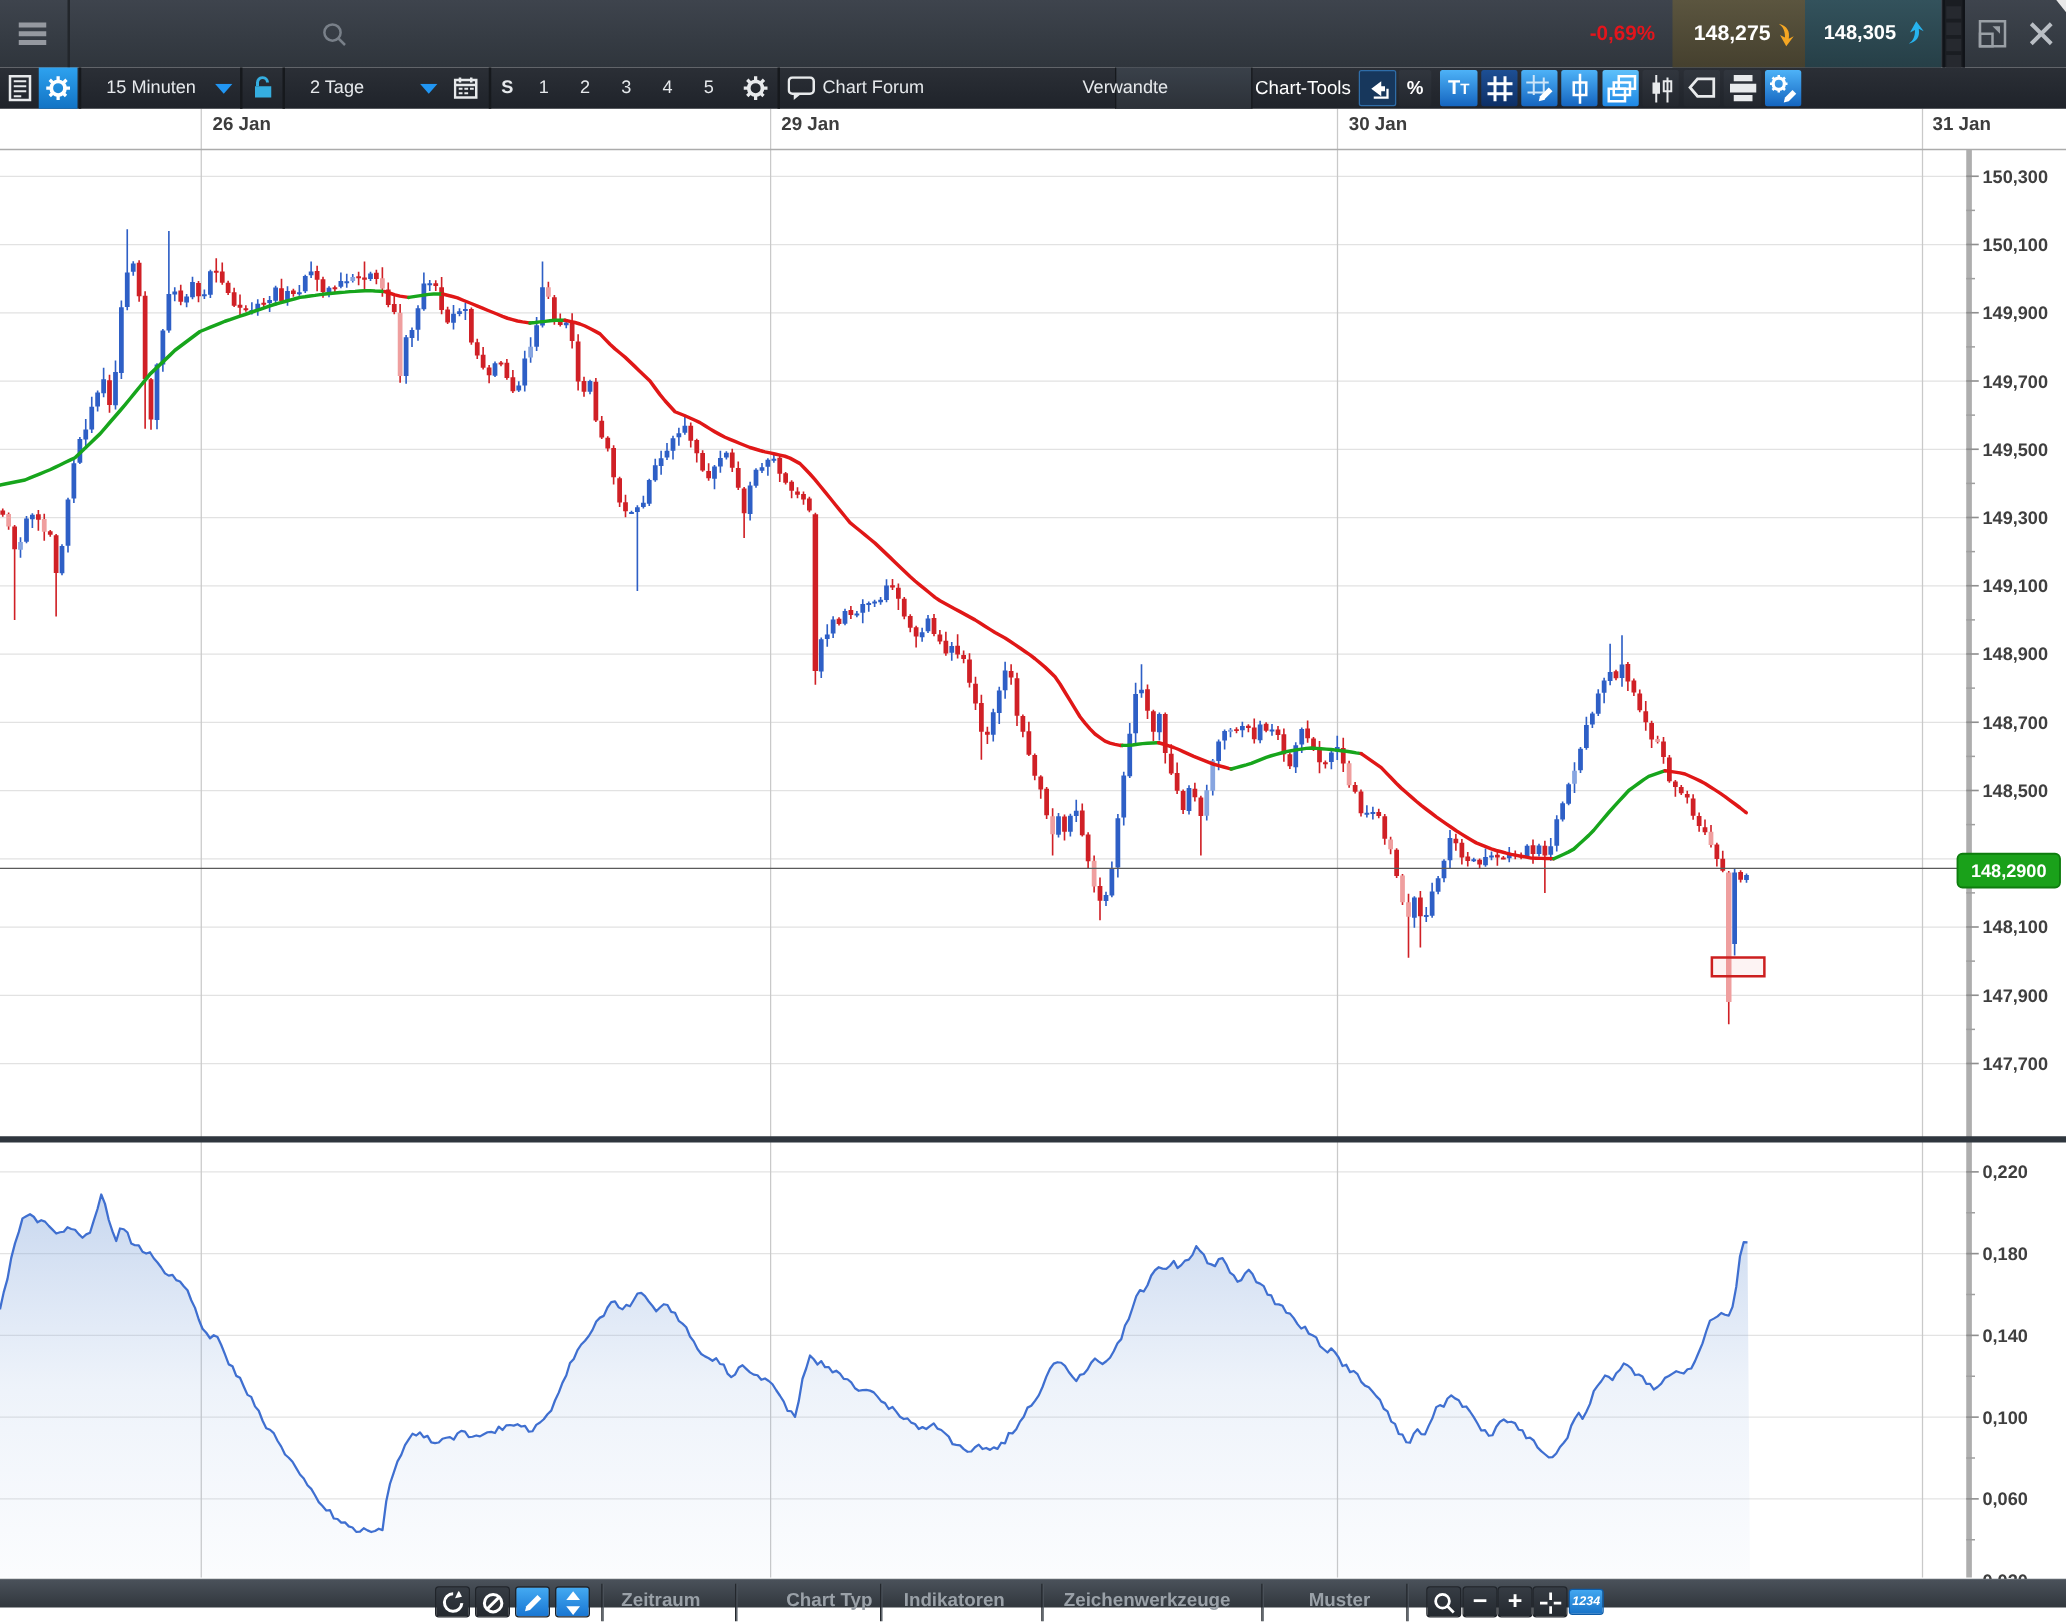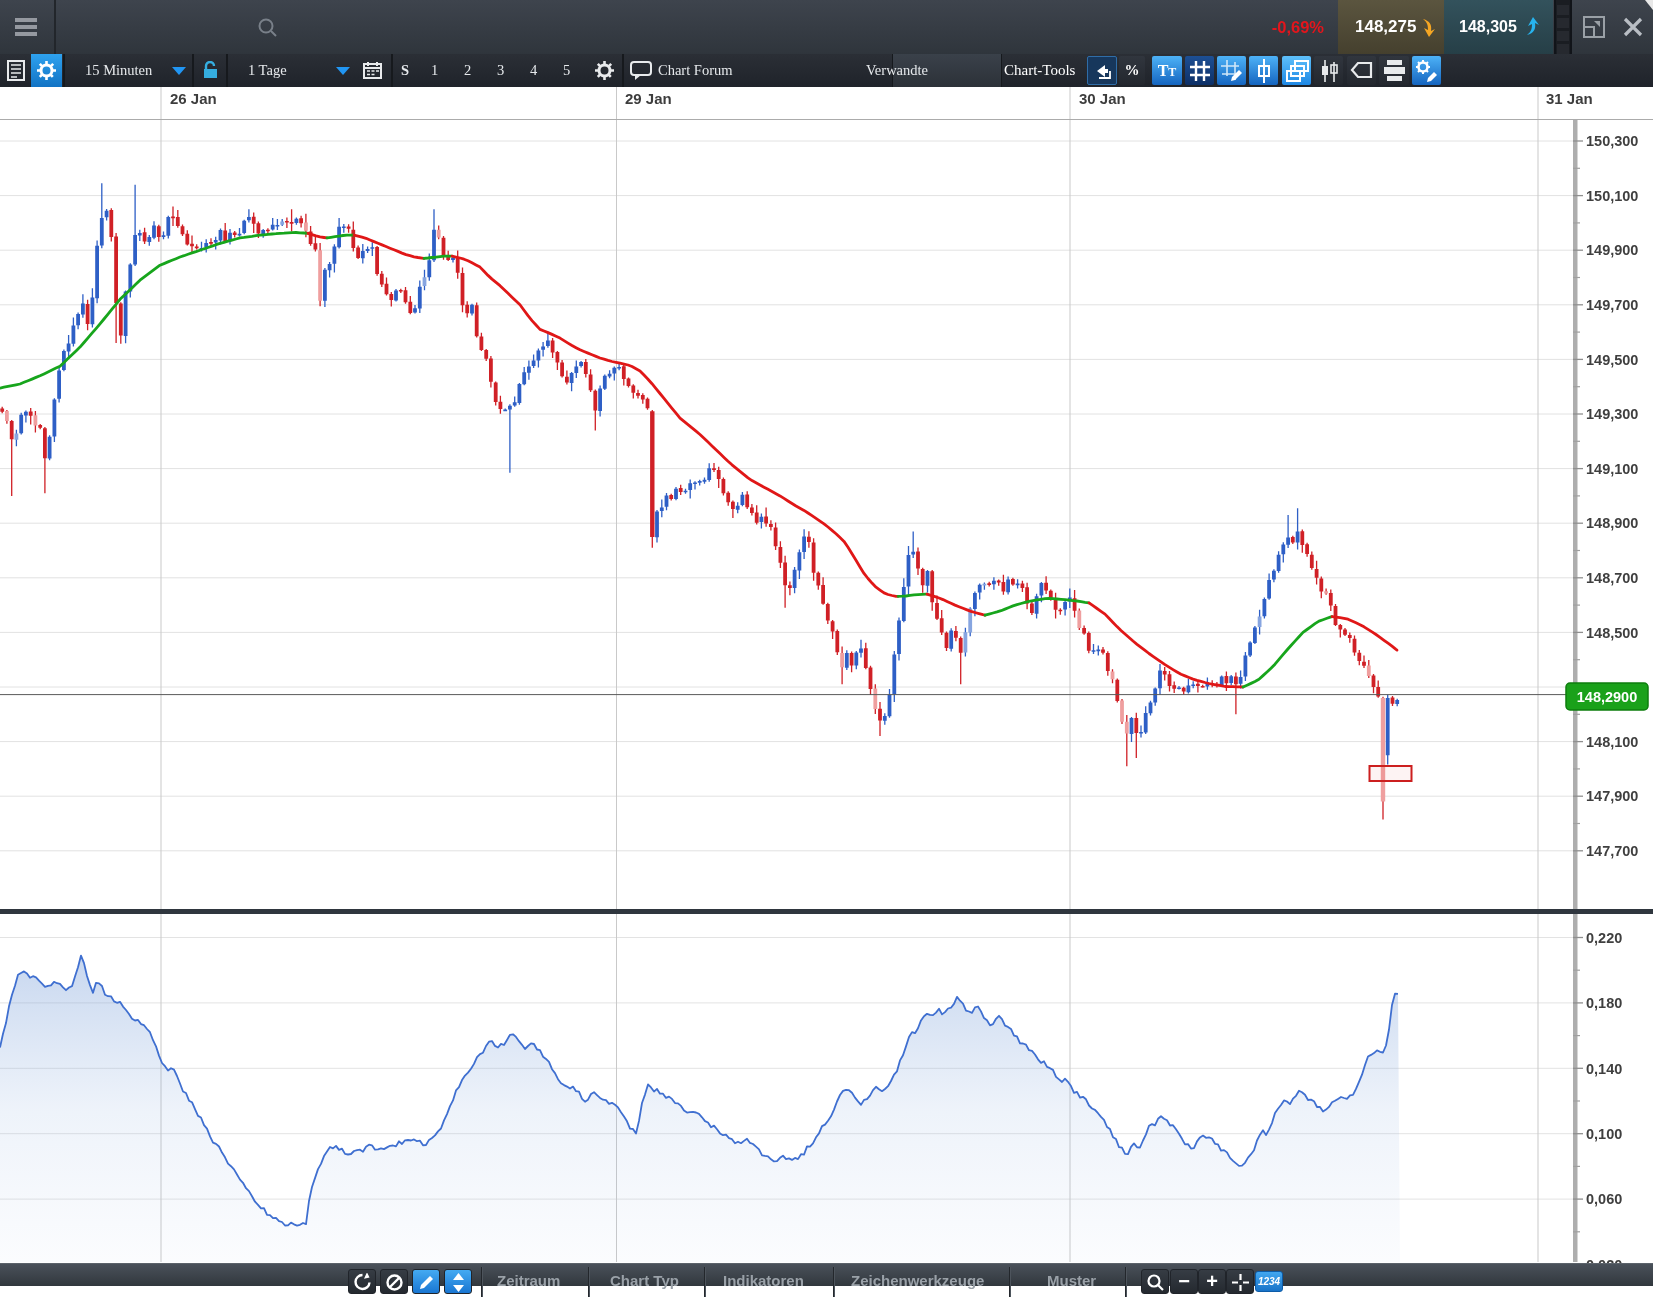--- a/index.html
+++ b/index.html
@@ -1,17 +1,17 @@
 <!DOCTYPE html>
 <html><head><meta charset="utf-8"><style>
 * { margin:0; padding:0; box-sizing:border-box; }
 body { width:1653px; height:1299px; font-family:"Liberation Sans", sans-serif; overflow:hidden; position:relative; background:#fff; }
 .abs { position:absolute; }
 .topbar { left:0; top:0; width:1653px; height:54px; background:linear-gradient(#3e444d,#2f353c); }
-.tb2 { left:0; top:54px; width:1653px; height:33px; background:linear-gradient(#2b2f36,#1f232a);font-family:Liberation Serif, serif; }
+.tb2 { left:0; top:54px; width:1653px; height:33px; background:linear-gradient(#2b2f36,#1f232a); }
 .botbar { left:0; top:1263px; width:1653px; height:23px; background:linear-gradient(#4a515a,#31373d); border-top:1px solid #5c636b; }
 .sep2 { position:absolute; top:0; width:2px; height:33px; background:#16191d; }
 .t2txt { position:absolute; top:0; height:33px; line-height:33px; color:#e6e9ec; font-size:14.5px; }
 .ib { position:absolute; top:2px; width:29px; height:29px; border-radius:2px; }
 .ibd { background:linear-gradient(#31363e,#23272e); }
 .ibb { background:linear-gradient(#4db2f7,#1565c0); }
 .ibn { background:linear-gradient(#1d4f94,#0d2f66); }
 .bb { position:absolute; top:5px; width:28px; height:25px; border-radius:3px; border:1px solid #20242a; }
 .bbd { background:linear-gradient(#363c44,#24292f); }
 .bbb { background:linear-gradient(#44aaf2,#1976d2); }
@@ -188,21 +188,21 @@
   <div class="t2txt" style="left:85px;">15 Minuten</div>
   <svg class="abs" style="left:172px;top:13px;" width="15" height="9">
       <path d="M0 0h14l-7 8z" fill="#2196f3"></path>
     </svg>
   <div class="sep2" style="left:192px;"></div>
   <svg class="abs" style="left:202px;top:7px;" width="17" height="19">
       <path d="M4 8 V5 a4 4 0 0 1 8 0" fill="none" stroke="#35aee0" stroke-width="2.4"></path>
       <rect x="2" y="8" width="13" height="9" fill="#35aee0"></rect>
     </svg>
   <div class="sep2" style="left:226px;"></div>
-  <div class="t2txt" style="left:248px;">1 Tage</div>
+  <div class="t2txt" style="left:248px;">2 Tage</div>
   <svg class="abs" style="left:336px;top:13px;" width="15" height="9">
       <path d="M0 0h14l-7 8z" fill="#2196f3"></path>
     </svg>
   <svg class="abs" style="left:363px;top:7px;" width="20" height="19">
       <rect x="1" y="3" width="17" height="14" fill="none" stroke="#e8eaec" stroke-width="2"></rect>
       <path d="M1 7h17" stroke="#e8eaec" stroke-width="2"></path>
       <path d="M5 1v4M14 1v4" stroke="#e8eaec" stroke-width="2"></path>
       <path d="M4 10h3M8.5 10h3M13 10h3M4 13.5h3M8.5 13.5h3" stroke="#e8eaec" stroke-width="1.6"></path>
     </svg>
   <div class="sep2" style="left:391px;"></div>
@@ -298,21 +298,21 @@
       <path d="M3 16 L4 12 L13 3 L16 6 L7 15 Z" fill="#fff"></path>
     </svg>
   <div class="bb bbb" style="left:444px;"></div>
   <svg class="abs" style="left:449px;top:8px;" width="19" height="21">
       <path d="M9.5 1 L15 8 H4 Z" fill="#fff"></path>
       <path d="M9.5 20 L15 13 H4 Z" fill="#fff"></path>
     </svg>
   <div class="bsep" style="left:481px;"></div>
   <div class="btxt" style="left:497px;">Zeitraum</div>
   <div class="bsep" style="left:588px;"></div>
-  <div class="btxt" style="left:610px;text-align:right;">Chart Typ</div>
+  <div class="btxt" style="left:629px;text-align:right;">Chart Typ</div>
   <div class="bsep" style="left:704px;"></div>
   <div class="btxt" style="left:723px;">Indikatoren</div>
   <div class="bsep" style="left:833px;"></div>
   <div class="btxt" style="left:851px;">Zeichenwerkzeuge</div>
   <div class="bsep" style="left:1009px;"></div>
   <div class="btxt" style="left:1047px;">Muster</div>
   <div class="bsep" style="left:1125px;"></div>
   <div class="bb bbd" style="left:1141px;"></div>
   <svg class="abs" style="left:1146px;top:9px;" width="19" height="19">
       <circle cx="8" cy="8" r="5.5" fill="none" stroke="#fff" stroke-width="2.2"></circle>

